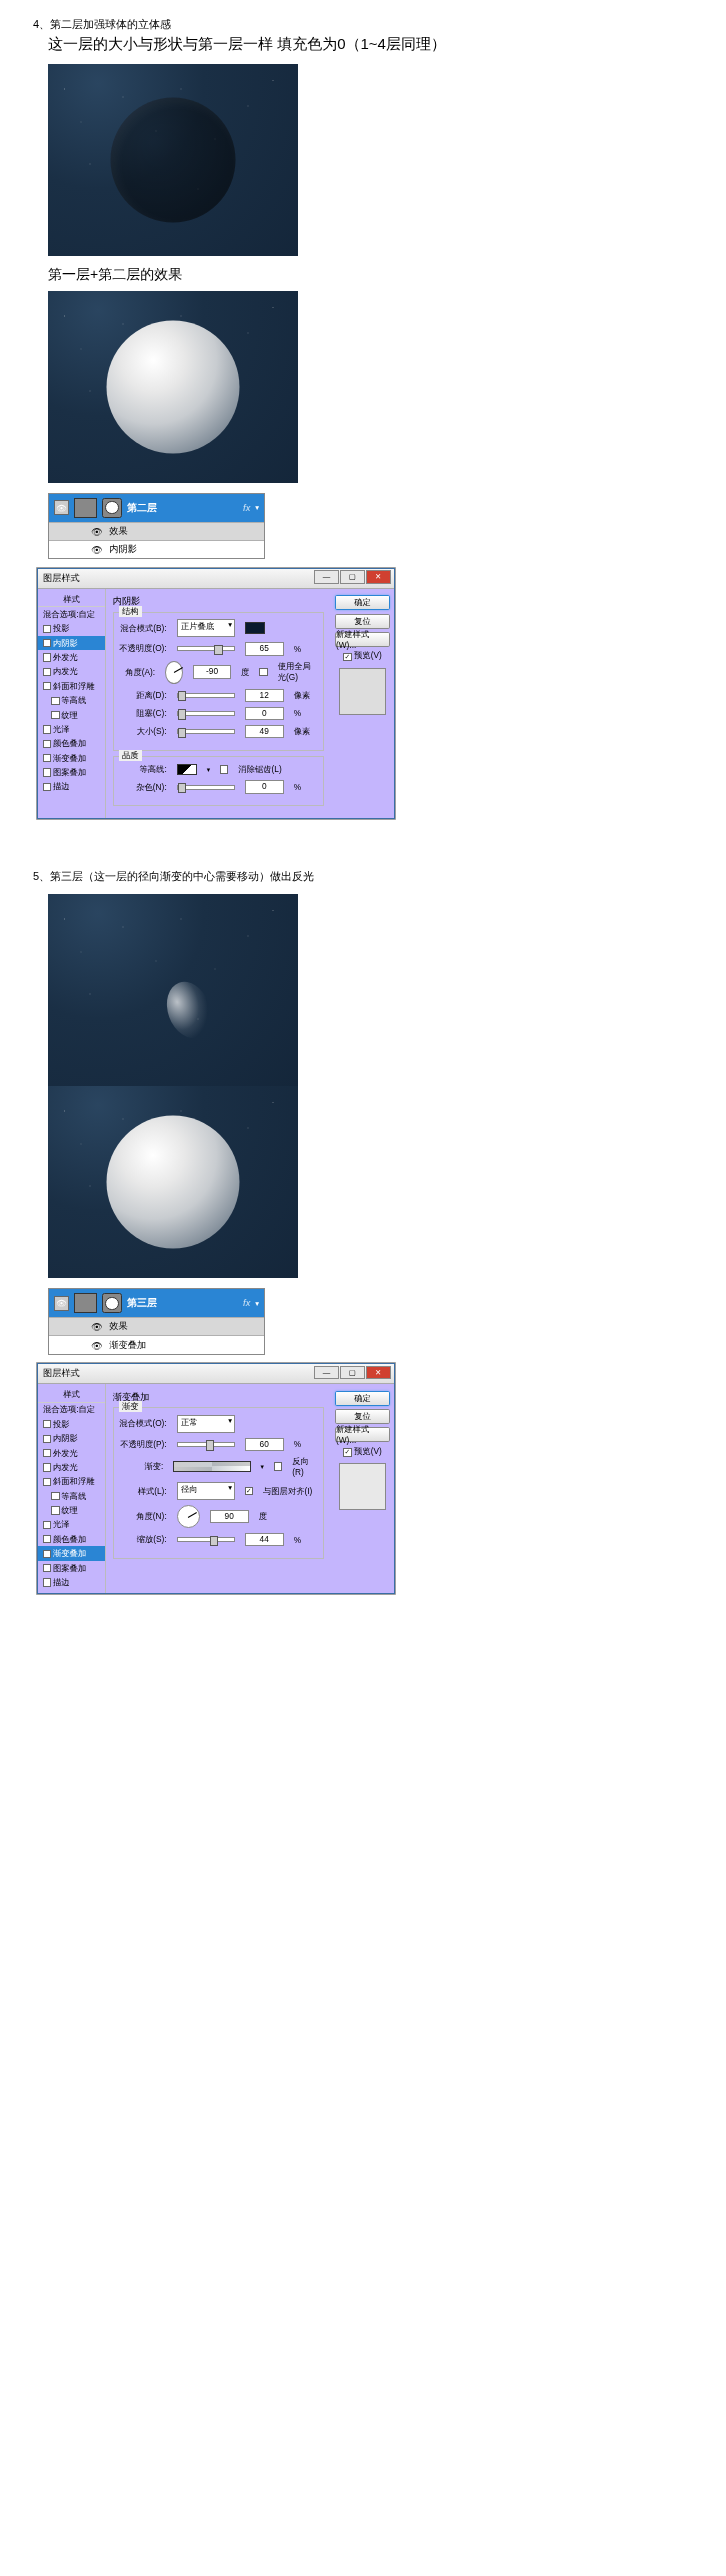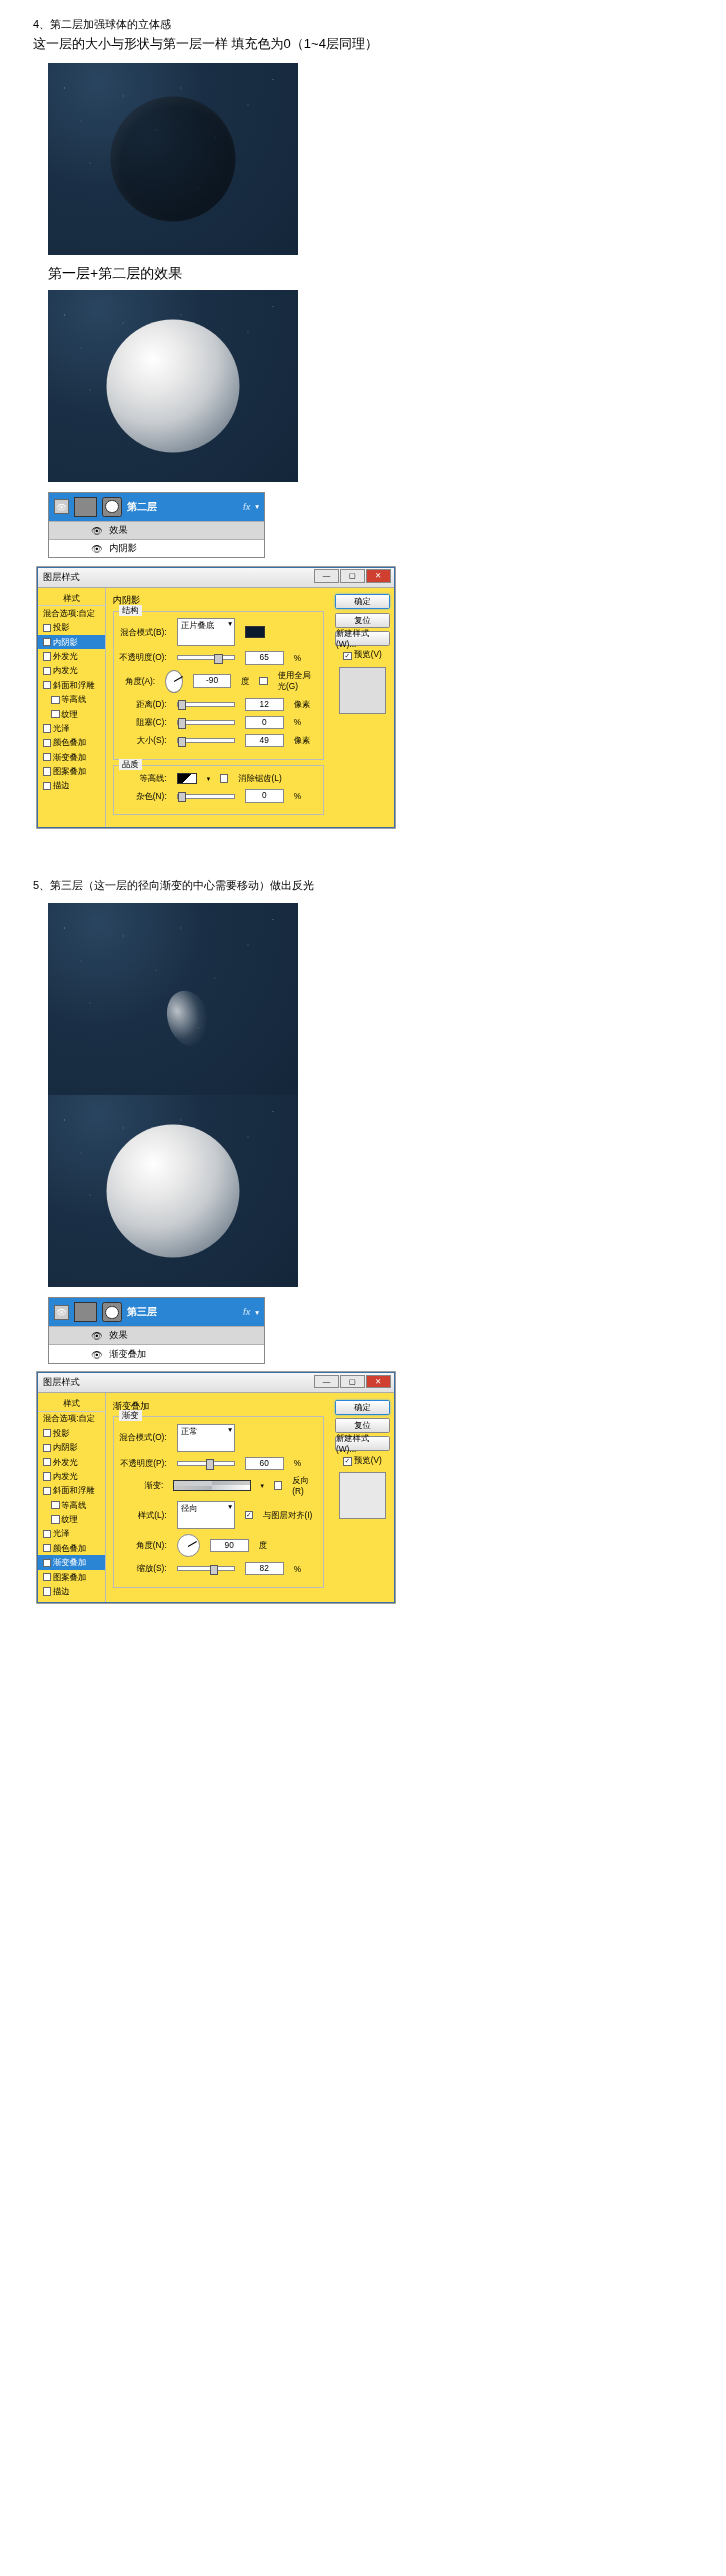--- a/index.html
+++ b/index.html
@@ -1,19 +1,19 @@
 <!DOCTYPE html>
 <html style="font-size:13.3px"><head>
 <meta charset="utf-8">
 <style>
 *{box-sizing:border-box;margin:0;padding:0;font-family:"Microsoft YaHei",SimSun,sans-serif}
 body{background:#fff;width:727px;font-size:10px;color:#000}
 .page{padding:16.7px 33px}
 .step-title{font-size:11px;margin-bottom:3.3px}
-.step-sub{font-size:13px;margin-bottom:10px;}
+.step-sub{font-size:15px;margin-bottom:10px;margin-left:15px}
 .caption{font-size:14px;margin:10px 0 6.7px 15px}
 .sky{width:250px;height:192px;margin-left:15px;position:relative;overflow:hidden}
 .sky-bg{position:absolute;inset:0;background:radial-gradient(circle at 20% 10%,#2a4560 0%,#1a2f45 40%,#14263a 100%)}
 .stars{position:absolute;inset:0;background-image:radial-gradient(0.8px 0.8px at 16.7px 25px,#fff,transparent),radial-gradient(0.8px 0.8px at 33px 58px,#ccc,transparent),radial-gradient(0.8px 0.8px at 75px 33px,#fff,transparent),radial-gradient(0.8px 0.8px at 108px 67px,#ddd,transparent),radial-gradient(0.8px 0.8px at 133px 25px,#fff,transparent),radial-gradient(0.8px 0.8px at 167px 75px,#ccc,transparent),radial-gradient(0.8px 0.8px at 200px 42px,#fff,transparent),radial-gradient(0.8px 0.8px at 225px 16.7px,#ddd,transparent),radial-gradient(0.8px 0.8px at 42px 100px,#fff,transparent),radial-gradient(0.8px 0.8px at 150px 125px,#ccc,transparent);opacity:.6}
 .sphere-shadow{position:absolute;left:50%;top:50%;transform:translate(-50%,-50%);width:125px;height:125px;border-radius:50%;background:radial-gradient(circle at 35% 35%,rgba(0,0,0,.3),rgba(0,0,0,.5) 70%,rgba(0,0,0,.6));box-shadow:inset 4.2px 4.2px 12.5px rgba(255,255,255,.05)}
 .sphere-white{position:absolute;left:50%;top:50%;transform:translate(-50%,-50%);width:133px;height:133px;border-radius:50%;background:radial-gradient(circle at 35% 30%,#fff 0%,#e8e8e8 25%,#c8ccd0 50%,#8a95a0 75%,#4a5a6a 100%)}
 .glow-spot{position:absolute;left:48%;top:45%;width:42px;height:58px;background:radial-gradient(ellipse at 30% 30%,rgba(255,255,255,.7),rgba(255,255,255,.1) 50%,transparent 70%);border-radius:50%;transform:rotate(-20deg)}
 .layers-panel{width:217px;margin-left:15px;margin-top:10px;background:#d8d8d8;border:0.8px solid #888;font-size:9.2px}
 .lp-row1{background:#2a85d4;color:#fff;display:flex;align-items:center;height:28px;padding:0 5px;gap:5px}
 .eye-cell{width:15px;height:15px;background:#ccc;border:0.8px solid #666;display:flex;align-items:center;justify-content:center;font-size:8.3px}
@@ -23,33 +23,33 @@
 .lp-label{font-size:10px;font-weight:bold;flex:1}
 .fx{font-style:italic;font-size:9.2px;opacity:.8}
 .tri{font-size:7.5px}
 .lp-sub{display:flex;align-items:center;height:18.3px;padding-left:42px;gap:6.7px;border-top:0.8px solid #b0b0b0}
 .lp-sub.white{background:#fff}
 .dialog{width:358px;margin-left:4px;margin-top:8.3px;border:0.8px solid #3a6ea5;box-shadow:0 0 0 0.8px #888;font-size:9.2px}
 .dlg-title{background:linear-gradient(#f7f7f7,#e0e0e0);height:20px;display:flex;align-items:center;padding:0 5px;border-bottom:0.8px solid #aaa;position:relative}
 .winbtns{position:absolute;right:3.3px;top:1.7px;display:flex;gap:0.8px}
 .wb{width:25px;height:13.3px;border:0.8px solid #888;background:#e8e8e8;font-size:7.5px;display:flex;align-items:center;justify-content:center}
 .wb.close{background:#d04030;color:#fff}
-.dlg-body{display:flex;background:#fde047;min-height:200px}
+.dlg-body{display:flex;background:#c4b5fd;min-height:200px}
 .d-sidebar{width:68px;border-right:0.8px solid #bbb;padding:3.3px 0}
 .d-side-hdr{padding:1.7px 3.3px;font-size:8.3px;border-bottom:0.8px solid #ccc;text-align:center}
 .d-side-item{padding:1.7px 5px;font-size:8.3px;display:flex;align-items:center;gap:1.7px}
 .d-side-item.sel{background:#2a85d4;color:#fff}
 .cb{width:8.3px;height:8.3px;border:0.8px solid #666;background:#fff;flex-shrink:0;font-size:6.7px;line-height:6.7px;text-align:center}
 .cb.chk::after{content:"✓"}
 .d-main{flex:1;padding:6.7px}
 .d-group{border:0.8px solid #bbb;padding:6.7px 5px;margin-bottom:5px;position:relative}
 .d-group-title{position:absolute;top:-6.7px;left:5px;background:#f0f0f0;padding:0 3.3px;font-size:8.3px}
 .d-row{display:flex;align-items:center;gap:10px;margin-bottom:5px;font-size:8.3px}
 .d-label{width:48px;text-align:right}
-.d-select{border:0.8px solid #888;background:#fff;padding:0.8px 11.7px 0.8px 3.3px;height:28px;position:relative;min-width:58px}
+.d-select{border:0.8px solid #888;background:#fff;padding:0.8px 11.7px 0.8px 3.3px;height:18px;position:relative;min-width:58px}
 .d-select::after{content:"▾";position:absolute;right:1.7px;top:0;font-size:7.5px}
 .swatch{width:20px;height:11.7px;border:0.8px solid #333}
 .slider{width:58px;height:5px;background:#fff;border:0.8px solid #888;position:relative}
 .slider::after{content:"";position:absolute;top:-2.5px;width:6.7px;height:8.3px;background:#ccc;border:0.8px solid #555}
 .slider.p65::after{left:65%}.slider.p0::after{left:0}.slider.p50::after{left:50%}.slider.p57::after{left:57%}
 .num-input{width:39px;height:13.3px;border:0.8px solid #888;background:#fff;text-align:center;font-size:8.3px;padding:0 12px}
 .unit{font-size:8.3px}
 .angle-widget{width:23px;height:23px;border:0.8px solid #888;border-radius:50%;background:#fff;position:relative}
 .angle-widget::after{content:"";position:absolute;left:50%;top:50%;width:10px;height:0.8px;background:#000;transform-origin:left;transform:rotate(-30deg)}
 .d-right{width:63px;padding:6.7px 5px;display:flex;flex-direction:column;gap:3.3px;align-items:center}
@@ -371,21 +371,21 @@
     </div>
     <div class="d-row">
      <span class="d-label">角度(N):</span>
      <span class="angle-widget"></span>
      <span class="num-input">90</span>
      <span class="unit">度</span>
     </div>
     <div class="d-row">
      <span class="d-label">缩放(S):</span>
      <span class="slider p57"></span>
-     <span class="num-input">82</span>
+     <span class="num-input">44</span>
      <span class="unit">%</span>
     </div>
    </div>
   </div>
   <div class="d-right">
    <div class="btn primary">确定</div>
    <div class="btn">复位</div>
    <div class="btn">新建样式(W)...</div>
    <div class="prev-row">
             <span class="cb chk"></span>

